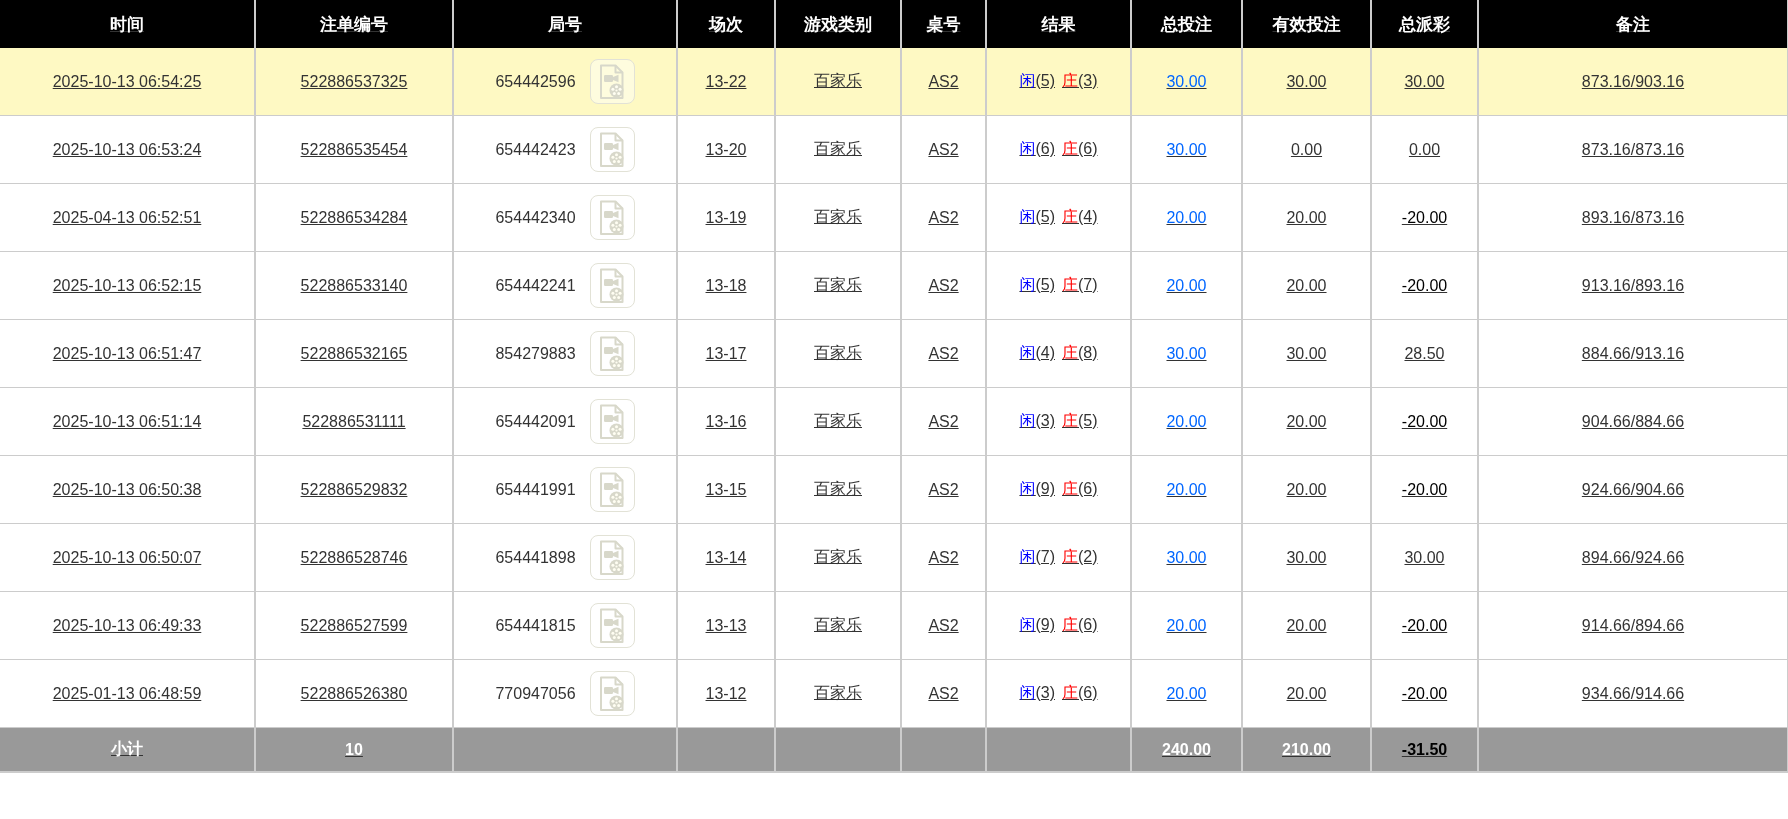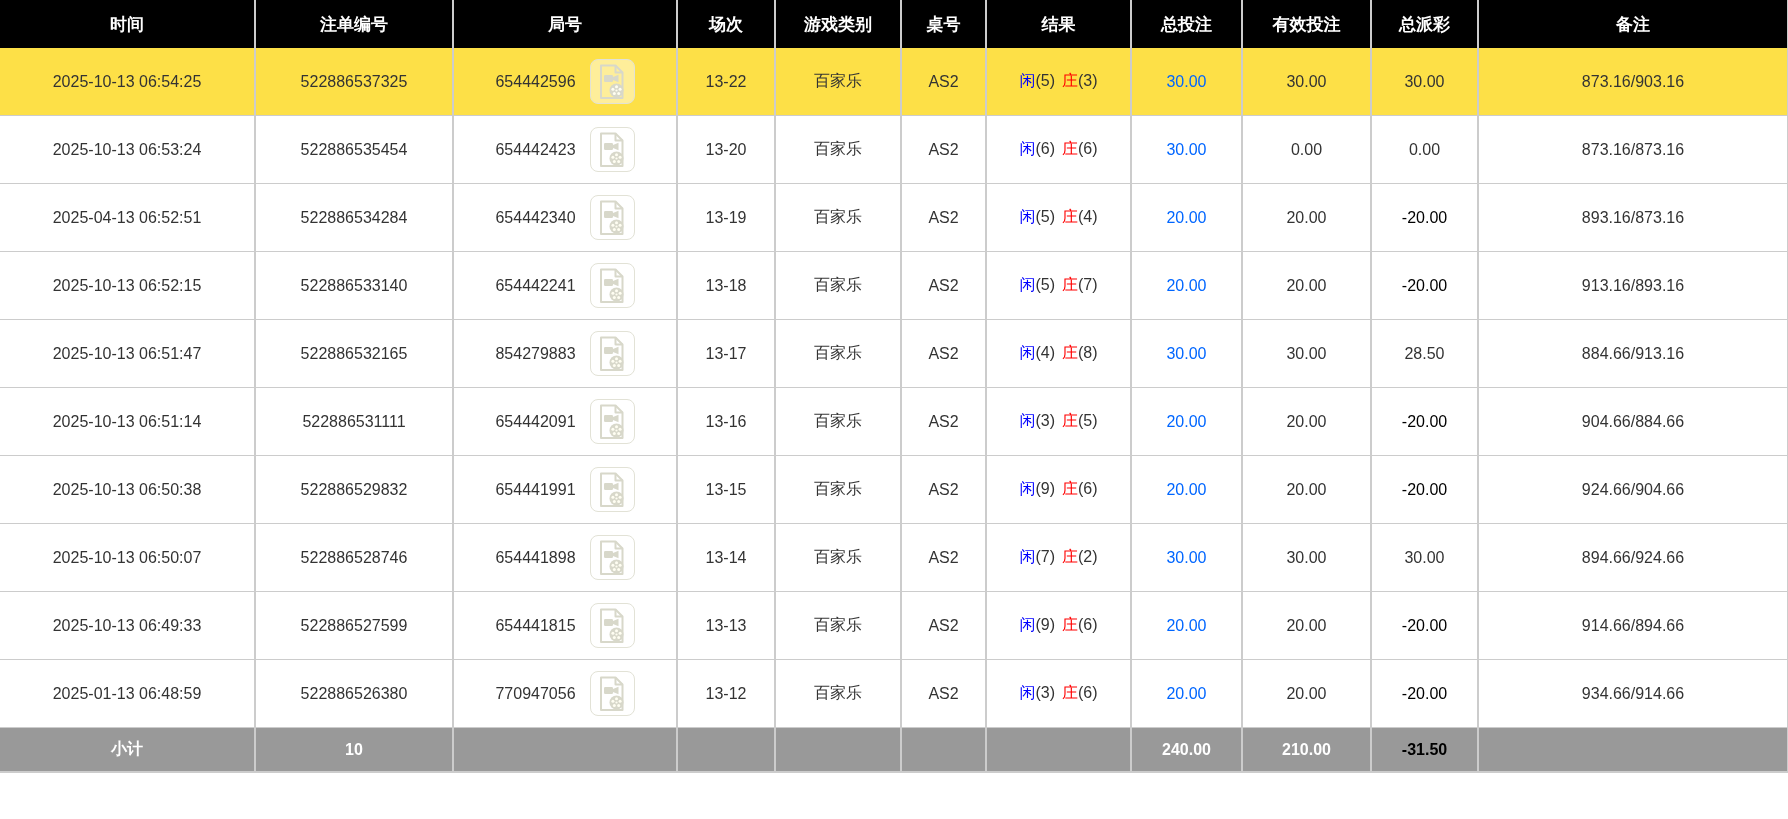--- a/index.html
+++ b/index.html
@@ -2,34 +2,34 @@
 <html><head>
 <meta charset="utf-8">
 <style>
   html,body{margin:0;padding:0;background:#fff;}
   body{
     width:1788px;height:819px;overflow:hidden;
     font-family:"Liberation Sans","DejaVu Sans",sans-serif;
     color:#333;
   }
   table.bet-table{
-    border-collapse:collapse;table-layout:fixed;width:1788px;
+    border-collapse:collapse;table-layout:fixed;width:1788px;text-decoration:underline;
   }
   th,td{
     padding:0;text-align:center;vertical-align:middle;
     border-right:2px solid #ccc;
     overflow:hidden;white-space:nowrap;
   }
   thead th{
     background:#000;color:#fff;font-weight:bold;font-size:17px;height:48px;
   }
   tbody td{
     font-size:16px;height:67px;border-bottom:1px solid #ccc;background:#fff;
   }
-  tr.highlight td{background:#fde047;}
+  tr.highlight td{background:#fef9c3;}
   tr.summary td{
     background:#999;color:#fff;font-weight:bold;height:43px;
     border-bottom:2px solid #fff;font-size:16px;margin-left:31px;
   }
   tr.summary:last-child td{border-bottom:2px solid #ccc;}
   .c-blue{color:#0066ff;}
   .payout.neg{color:#000000;}
   .player{color:#0000ff;}
   .banker{color:#ff0000;}
   .pts{color:#333;}

